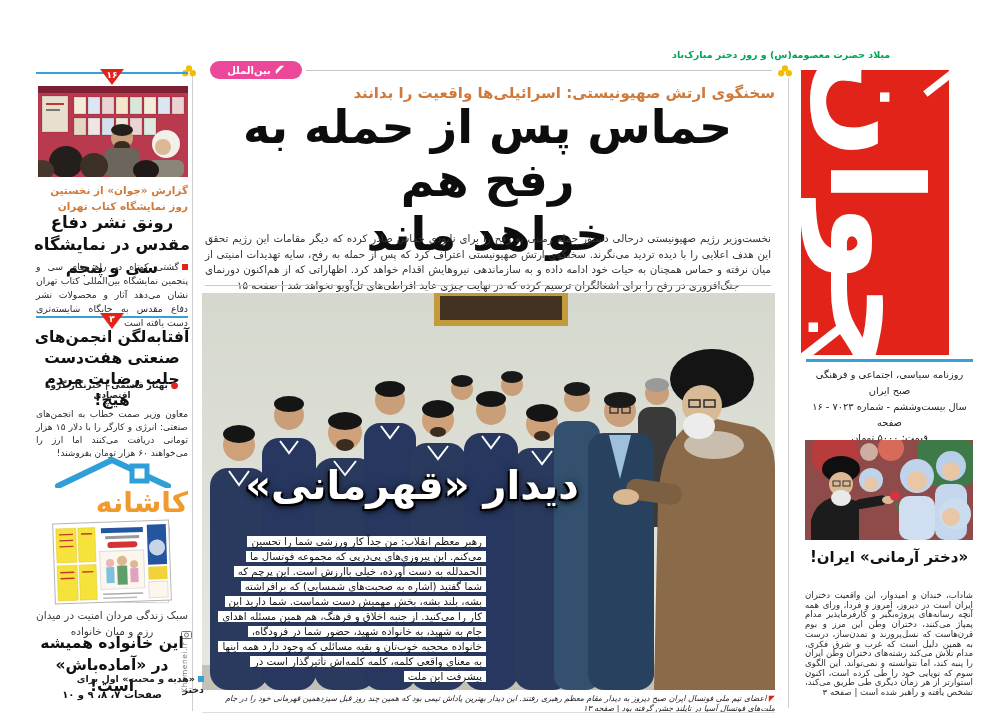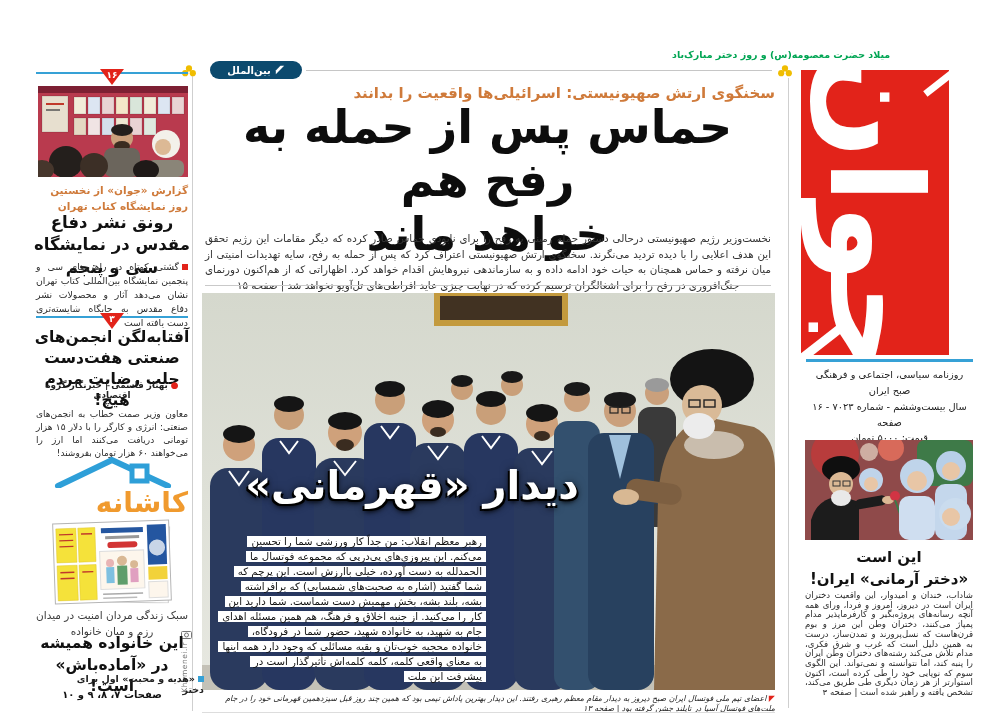--- a/index.html
+++ b/index.html
@@ -10,21 +10,21 @@
   .abs{position:absolute;}
   
   .vsep{width:1px;background:#cfcfcf;}
   #vsep-left{left:192px;top:75px;height:636px;}
   #vsep-right{left:788px;top:78px;height:630px;}
   .topline{height:1px;background:#c6c6c6;}
   #main-topline{left:306px;top:70px;width:466px;}
   .ornament{width:14px;height:12px;}
   
   #intl-badge{
-    left:210px;top:61px;width:92px;height:18px;background:#0c4a6e;border-radius:9px;
+    left:210px;top:61px;width:92px;height:18px;background:#ec4899;border-radius:9px;
     color:#fff;font-size:10px;font-weight:bold;display:flex;align-items:center;
     justify-content:center;gap:4px;
   }
   
   .bluerule{height:2px;background:#36a1d6;}
   #rule-l1{left:36px;top:72px;width:152px;}
   #rule-l2{left:36px;top:316px;width:152px;}
   .tri-badge{
     width:24px;height:16px;background:#e2231a;color:#fff;font-size:9px;font-weight:bold;
     text-align:center;line-height:13px;clip-path:polygon(0 0,100% 0,50% 100%);
@@ -152,21 +152,20 @@
   <circle cx="146" cy="26" r="15" fill="#b7cfe8"></circle>
   <circle cx="146" cy="31" r="9" fill="#e8c6a6"></circle>
   <rect x="130" y="44" width="32" height="56" rx="10" fill="#c4d7ec"></rect>
   <circle cx="150" cy="74" r="16" fill="#cadcEE"></circle>
   <circle cx="146" cy="77" r="9" fill="#e8c6a6"></circle>
   <circle cx="66" cy="40" r="12" fill="#bfd4ea"></circle>
   <circle cx="66" cy="44" r="7" fill="#e8c6a6"></circle>
 </svg>
 
 <div class="abs headline" id="r-head">
-  <div>این است</div>
   <div>«دختر آرمانی» ایران!</div>
 </div>
 <div class="abs bodytext" id="r-body">شاداب، خندان و امیدوار، این واقعیت دختران ایران است در دیروز، امروز و فردا، ورای همه آنچه رسانه‌های پروژه‌بگیر و کارفرماپذیر مدام پمپاژ می‌کنند، دختران وطن این مرز و بوم قرن‌هاست که نسل‌پرورند و تمدن‌ساز، درست به همین دلیل است که غرب و شرق فکری، مدام تلاش می‌کند رشته‌های دختران وطن ایران را پنبه کند، اما نتوانسته و نمی‌تواند. این الگوی سوم که نوپایی خود را طی کرده است، اکنون استوارتر از هر زمان دیگری طی طریق می‌کند، تشخص یافته و راهبر شده است | صفحه ۳</div>
 
 <div class="abs" id="intl-badge">
   <svg width="10" height="10" viewBox="0 0 12 12">
     <polygon points="1,11 11,1 6.5,1 1,6.5" fill="#fff"></polygon>
   </svg>
   <span>بین‌الملل</span>
 </div>

